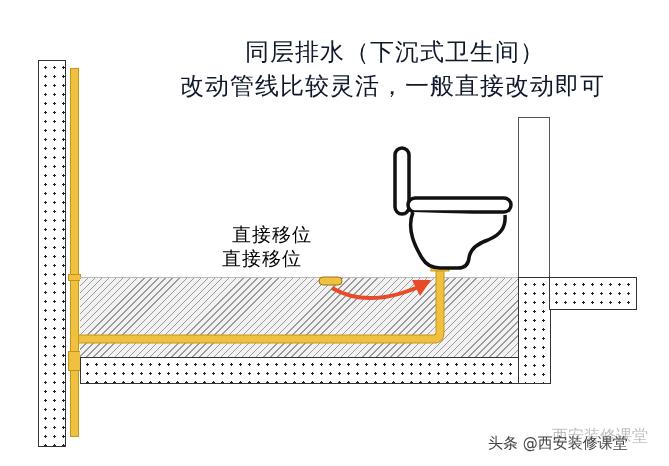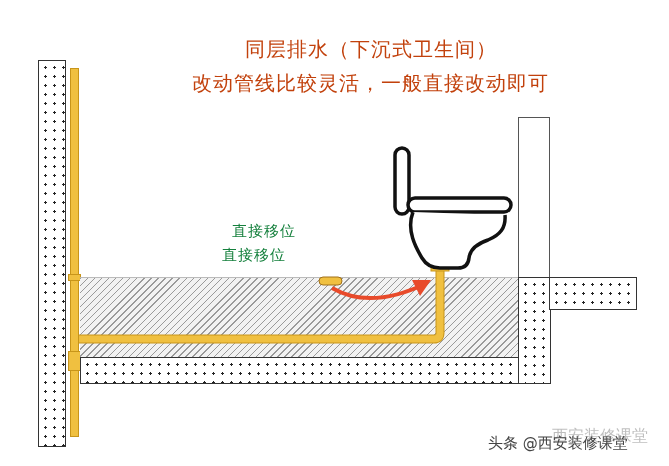--- a/index.html
+++ b/index.html
@@ -12,29 +12,29 @@
     background-position: 2px 2px;
     border:1.5px solid #333;
     box-sizing:border-box;
   }
   .hatch {
     background-color:#f2f2f2;
     background-image: repeating-linear-gradient(135deg, #9a9a9a 0 1px, transparent 1px 5px);
     box-sizing:border-box;
   }
   .pipe { background:#f0c040; border:1px solid #c8951a; box-sizing:border-box; }
-  .title { font-size:20px; color:#c2410c; white-space:nowrap; letter-spacing:1px;font-family:Liberation Mono, monospace; }
-  .label { font-size:15px; color:#15803d; white-space:nowrap; letter-spacing:1px; }
+  .title { font-size:24px; color:#0f172a; white-space:nowrap; letter-spacing:1px;font-family:Liberation Mono, monospace; }
+  .label { font-size:19px; color:#000000; white-space:nowrap; letter-spacing:1px; }
   .wm { font-size:15px; color:#444; white-space:nowrap; }
 </style>
 </head>
 <body>
 
 <div class="abs title" style="left:245px; top:36px;">同层排水（下沉式卫生间）</div>
-<div class="abs title" style="left:192px; top:70px;">改动管线比较灵活，一般直接改动即可</div>
+<div class="abs title" style="left:180px; top:70px;">改动管线比较灵活，一般直接改动即可</div>
 
 <div class="abs dots" style="left:38px; top:60px; width:28px; height:387px;"></div>
 
 <div class="abs pipe" style="left:70px; top:68px; width:9px; height:369px;"></div>
 <div class="abs pipe" style="left:68px; top:274px; width:13px; height:7px;"></div>
 <div class="abs pipe" style="left:68px; top:351px; width:13px; height:20px;"></div>
 
 <div class="abs hatch" style="left:80px; top:277px; width:438px; height:80px; border-top:1px solid #bbb;"></div>
 
 <div class="abs dots" style="left:80px; top:357px; width:440px; height:27px;"></div>

